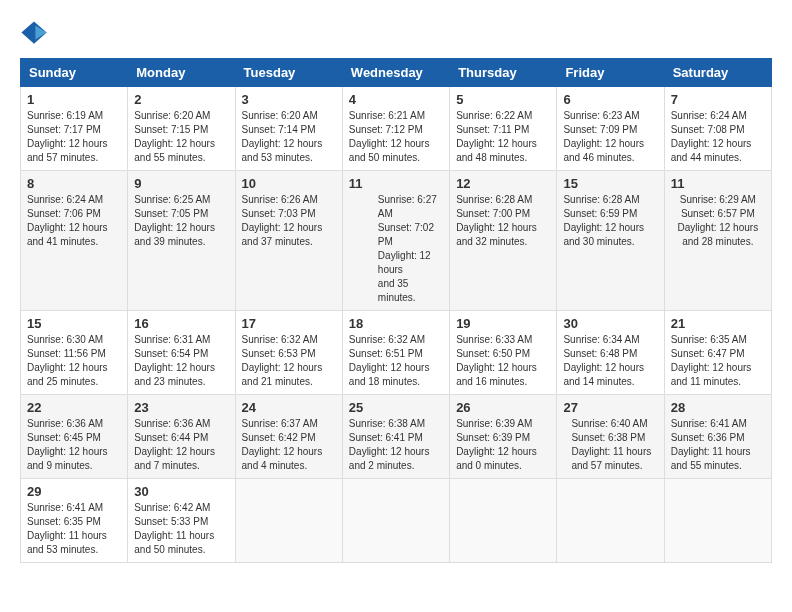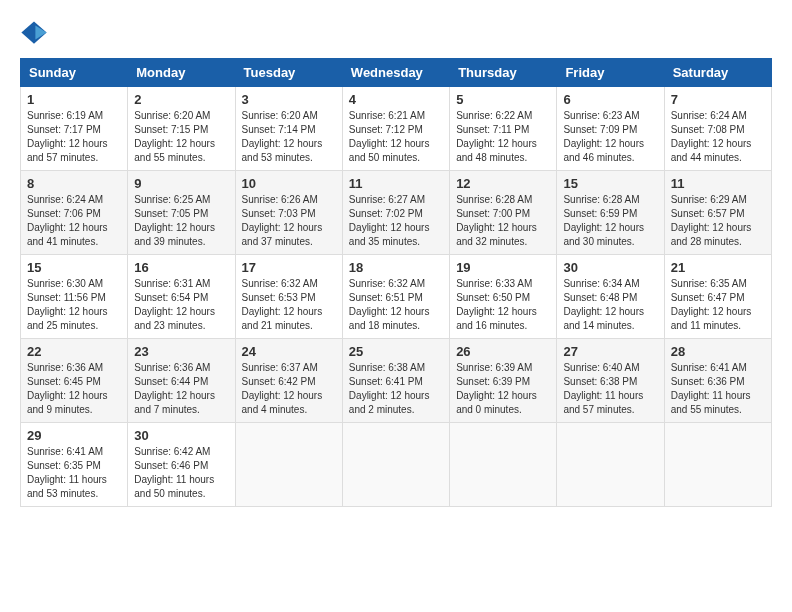--- a/index.html
+++ b/index.html
@@ -182,42 +182,42 @@
         </td>
         <td>
           <span class="day-number">10</span>
           <div class="day-info" style="white-space: pre-line;">Sunrise: 6:26 AM
 Sunset: 7:03 PM
 Daylight: 12 hours
 and 37 minutes.</div>
         </td>
         <td>
           <span class="day-number">11</span>
-          <div class="day-info" style="white-space: pre-line;">Sunrise: 6:27 AM
+          <div class="day-info" style="white-space: pre-line; margin-left: 29px;">Sunrise: 6:27 AM
 Sunset: 7:02 PM
 Daylight: 12 hours
 and 35 minutes.</div>
         </td>
         <td>
           <span class="day-number">12</span>
           <div class="day-info" style="white-space: pre-line;">Sunrise: 6:28 AM
 Sunset: 7:00 PM
 Daylight: 12 hours
 and 32 minutes.</div>
         </td>
         <td>
           <span class="day-number">15</span>
           <div class="day-info" style="white-space: pre-line;">Sunrise: 6:28 AM
 Sunset: 6:59 PM
 Daylight: 12 hours
 and 30 minutes.</div>
         </td>
         <td>
           <span class="day-number">11</span>
-          <div class="day-info" style="white-space: pre-line;">Sunrise: 6:29 AM
+          <div class="day-info" style="white-space: pre-line; text-align: center;">Sunrise: 6:29 AM
 Sunset: 6:57 PM
 Daylight: 12 hours
 and 28 minutes.</div>
         </td>
       </tr>
       <tr>
         <td>
           <span class="day-number">15</span>
           <div class="day-info" style="white-space: pre-line;">Sunrise: 6:30 AM
 Sunset: 11:56 PM
@@ -298,21 +298,21 @@
         </td>
         <td>
           <span class="day-number">26</span>
           <div class="day-info" style="white-space: pre-line;">Sunrise: 6:39 AM
 Sunset: 6:39 PM
 Daylight: 12 hours
 and 0 minutes.</div>
         </td>
         <td>
           <span class="day-number">27</span>
-          <div class="day-info" style="white-space: pre-line;">Sunrise: 6:40 AM
+          <div class="day-info" style="white-space: pre-line; margin-left: 8px;">Sunrise: 6:40 AM
 Sunset: 6:38 PM
 Daylight: 11 hours
 and 57 minutes.</div>
         </td>
         <td>
           <span class="day-number">28</span>
           <div class="day-info" style="white-space: pre-line;">Sunrise: 6:41 AM
 Sunset: 6:36 PM
 Daylight: 11 hours
 and 55 minutes.</div>
@@ -322,21 +322,21 @@
         <td>
           <span class="day-number">29</span>
           <div class="day-info" style="white-space: pre-line;">Sunrise: 6:41 AM
 Sunset: 6:35 PM
 Daylight: 11 hours
 and 53 minutes.</div>
         </td>
         <td>
           <span class="day-number">30</span>
           <div class="day-info" style="white-space: pre-line;">Sunrise: 6:42 AM
-Sunset: 6:46 PM
+Sunset: 5:33 PM
 Daylight: 11 hours
 and 50 minutes.</div>
         </td>
         <td class="empty-cell"></td>
         <td class="empty-cell"></td>
         <td class="empty-cell"></td>
         <td class="empty-cell"></td>
         <td class="empty-cell"></td>
       </tr>
     </tbody>

